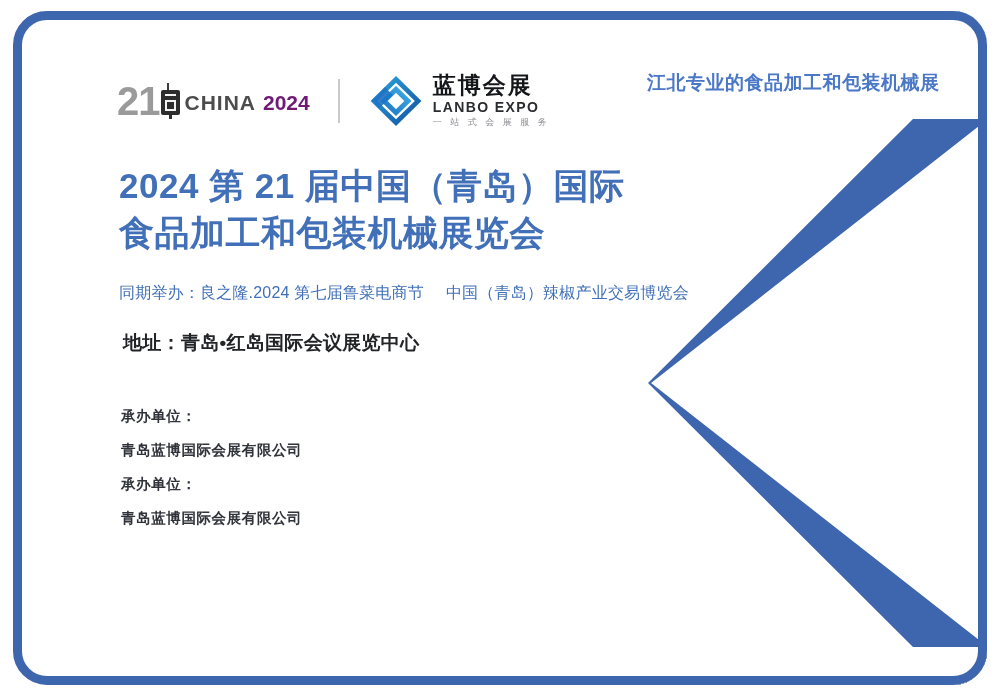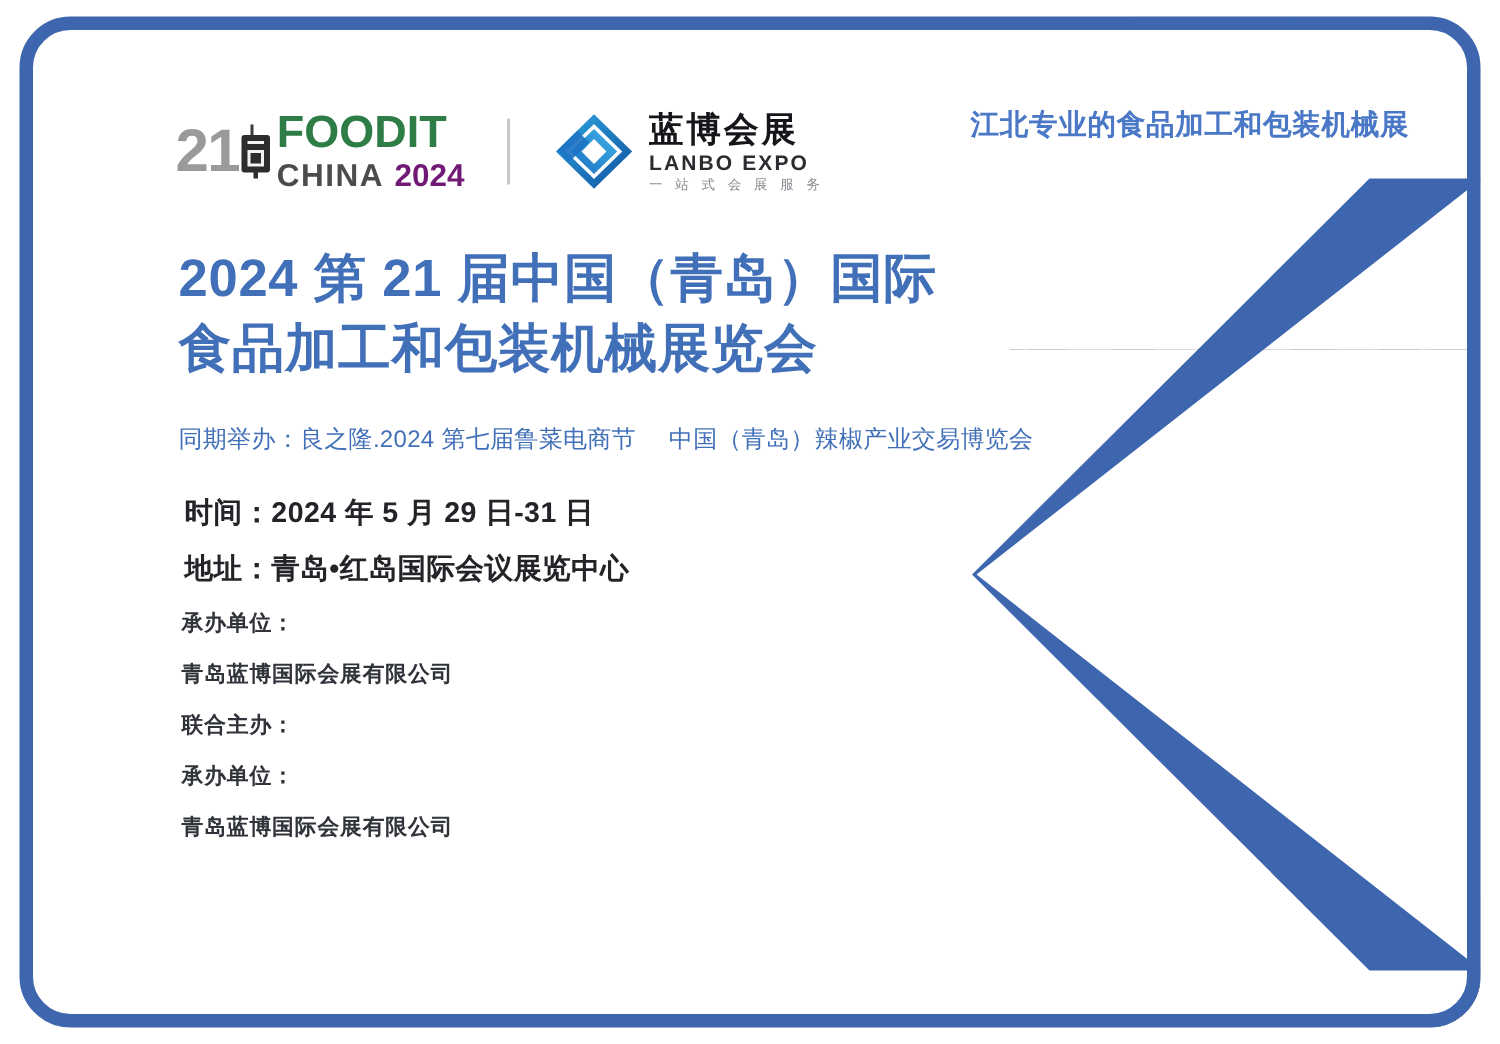--- a/index.html
+++ b/index.html
@@ -192,21 +192,21 @@
     font-size:30px;font-weight:bold;color:#2e7d46;letter-spacing:0px;
   }
   .foodit .w2{
     display:flex;align-items:baseline;gap:7px;margin-top:3px;
   }
   .foodit .w2 .cn{font-size:21px;font-weight:bold;color:#4c4c4c;letter-spacing:1px;}
   .foodit .w2 .yr{font-size:21px;font-weight:bold;color:#701a75;letter-spacing:0px;}
   .divider{width:2px;height:44px;background:#c9c9c9;}
 
   
-  .lanbo{display:flex;gap:9px;}
+  .lanbo{display:flex;align-items:center;gap:9px;}
   .lanbo .mark{width:56px;height:52px;}
   .lanbo .ltxt{display:flex;flex-direction:column;line-height:1;}
   .lanbo .l1{font-size:23px;font-weight:bold;color:#15161a;letter-spacing:2px;}
   .lanbo .l2{font-size:14px;font-weight:bold;color:#2b2c30;letter-spacing:1.4px;margin-top:3px;}
   .lanbo .l3{font-size:9px;color:#8b8d92;letter-spacing:3px;margin-top:4px;}
 
   .tagline{
     position:absolute;left:634px;top:59px;
     font-size:19px;font-weight:bold;color:#4a78c6;
     letter-spacing:.5px;white-space:nowrap;z-index:35;
@@ -325,21 +325,20 @@
       <div class="logo-row">
 
         <div class="foodit">
           <div class="num">21</div>
           <div class="emblem">
             <div class="e-top"></div>
             <div class="e-box"></div>
             <div class="e-stem"></div>
           </div>
           <div class="words">
-            <div class="w1">FOODIT</div>
             <div class="w2">
               <span class="cn">CHINA</span>
               <span class="yr">2024</span>
             </div>
           </div>
         </div>
 
         <div class="divider"></div>
 
         <div class="lanbo">
@@ -372,31 +371,27 @@
         <div>2024 第 21 届中国（青岛）国际</div>
         <div>食品加工和包装机械展览会</div>
       </div>
 
       <div class="concurrent">
         <span>同期举办：</span><span>良之隆.2024 第七届鲁菜电商节</span><span class="gap"></span><span>中国（青岛）辣椒产业交易博览会</span>
       </div>
 
       <div class="meta">
         <div>
-          <span>时间：</span><span>2024 年 5 月 29 日-31 日</span>
-        </div>
-        <div>
           <span>地址：</span><span>青岛•红岛国际会议展览中心</span>
         </div>
       </div>
 
       <div class="orgs">
         <div>承办单位：</div>
         <div>青岛蓝博国际会展有限公司</div>
-        <div>联合主办：</div>
         <div>承办单位：</div>
         <div>青岛蓝博国际会展有限公司</div>
       </div>
 
     </div>
 
     <div class="tagline">江北专业的食品加工和包装机械展</div>
 
   </div>
 

